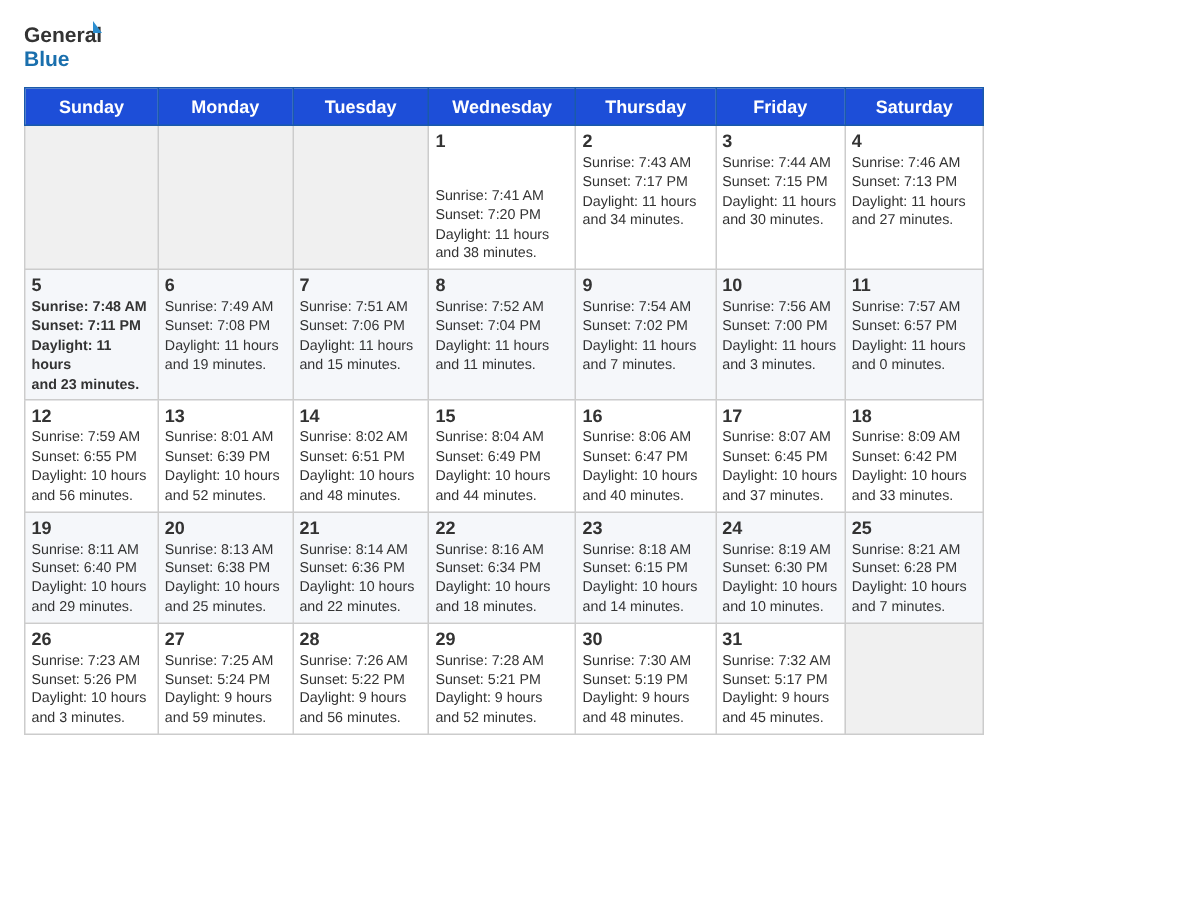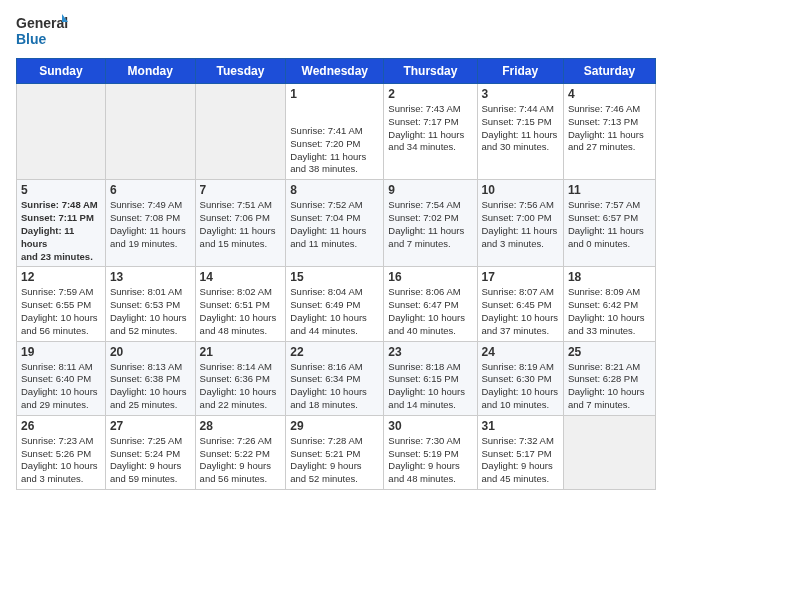--- a/index.html
+++ b/index.html
@@ -202,21 +202,21 @@
           <td>
             <span class="day-num">12</span>
             <div class="day-info" style="white-space: pre-line;">Sunrise: 7:59 AM
 Sunset: 6:55 PM
 Daylight: 10 hours
 and 56 minutes.</div>
           </td>
           <td>
             <span class="day-num">13</span>
             <div class="day-info" style="white-space: pre-line;">Sunrise: 8:01 AM
-Sunset: 6:53 PM
+Sunset: 6:39 PM
 Daylight: 10 hours
 and 52 minutes.</div>
           </td>
           <td>
             <span class="day-num">14</span>
             <div class="day-info" style="white-space: pre-line;">Sunrise: 8:02 AM
 Sunset: 6:51 PM
 Daylight: 10 hours
 and 48 minutes.</div>
           </td>

